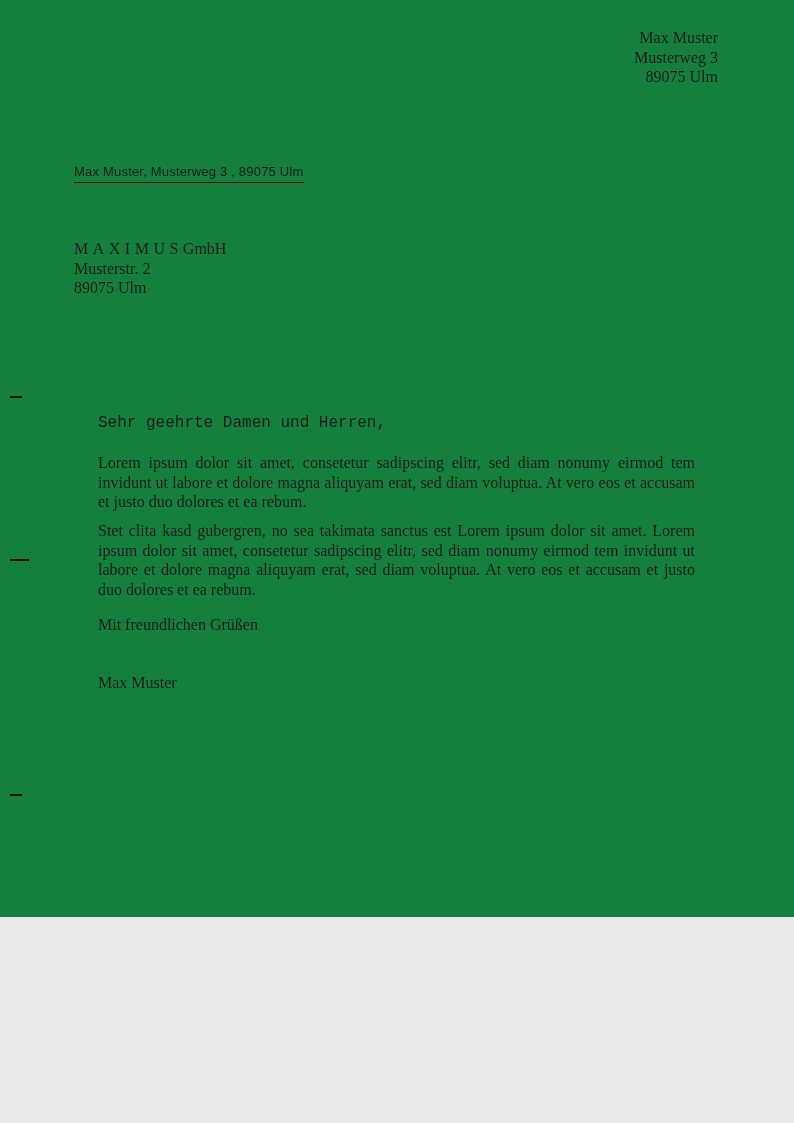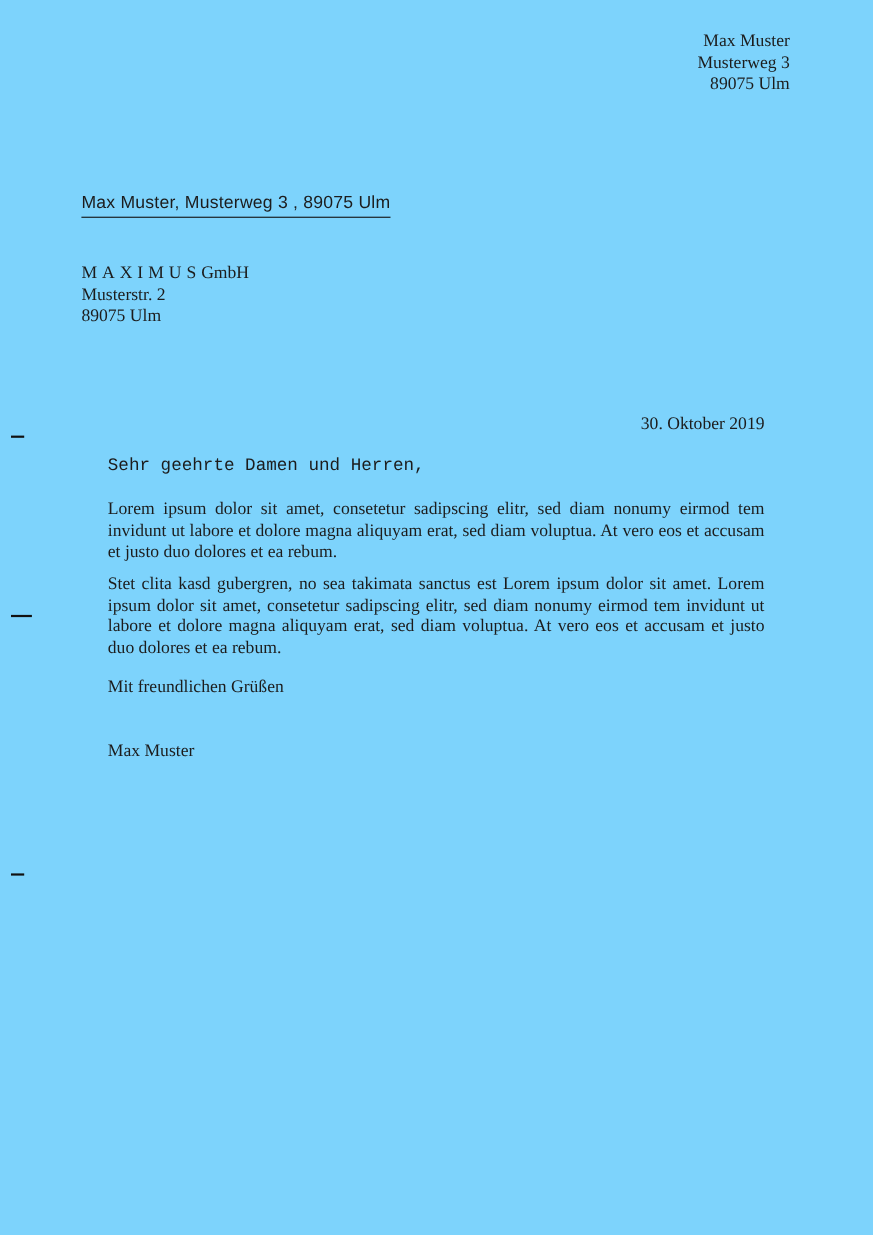--- a/index.html
+++ b/index.html
@@ -1,22 +1,22 @@
 <!DOCTYPE html>
 <html><head>
   <meta charset="utf-8">
   <style>
     * { margin: 0; padding: 0; box-sizing: border-box; }
     html, body { background: #e8e8e8; }
     .page {
       position: relative;
       width: 794px;
-      height: 1123px;
+      height: 917px;
       margin: 0 auto;
-      background: #7dd3fc;
+      background: #15803d;
       color: #1c1c1c;
       font-family: "Liberation Serif", "DejaVu Serif", serif;
       overflow: hidden;
     }
     .fold-mark {
       position: absolute;
       height: 2px;
       background: #111111;
     }
     .fold-top    { left: 10px; top: 396px; width: 12px; }
@@ -27,24 +27,24 @@
       position: absolute;
       top: 28px;
       right: 76px;
       text-align: right;
       font-size: 16px;
       line-height: 19.5px;
     }
 
     .return-address {
       position: absolute;
-      top: 176px;
+      top: 164px;
       left: 74px;
       font-family: "Liberation Sans", "DejaVu Sans", sans-serif;
-      font-size: 16px;
+      font-size: 13px;
       letter-spacing: 0.2px;
       color: #1c1c1c;
       border-bottom: 1px solid #111111;
       padding-bottom: 3px;
       display: inline-block;
     }
 
     .recipient-block {
       position: absolute;
       top: 239px;
@@ -94,21 +94,20 @@
   </div>
 
   <div class="return-address">Max Muster, Musterweg 3 , 89075 Ulm</div>
 
   <div class="recipient-block">
     <div><span class="recipient-name-main">MAXIMUS</span><span>GmbH</span></div>
     <div>Musterstr. 2</div>
     <div>89075 Ulm</div>
   </div>
 
-  <div class="date-line">30. Oktober 2019</div>
 
   <div class="letter-text salutation">Sehr geehrte Damen und Herren,</div>
 
   <div class="letter-text para-1">Lorem ipsum dolor sit amet, consetetur sadipscing elitr, sed diam nonumy eirmod tem invidunt ut labore et dolore magna aliquyam erat, sed diam voluptua. At vero eos et accusam et justo duo dolores et ea rebum.</div>
 
   <div class="letter-text para-2">Stet clita kasd gubergren, no sea takimata sanctus est Lorem ipsum dolor sit amet. Lorem ipsum dolor sit amet, consetetur sadipscing elitr, sed diam nonumy eirmod tem invidunt ut labore et dolore magna aliquyam erat, sed diam voluptua. At vero eos et accusam et justo duo dolores et ea rebum.</div>
 
   <div class="letter-text closing">Mit freundlichen Grüßen</div>
 
   <div class="letter-text signature">

